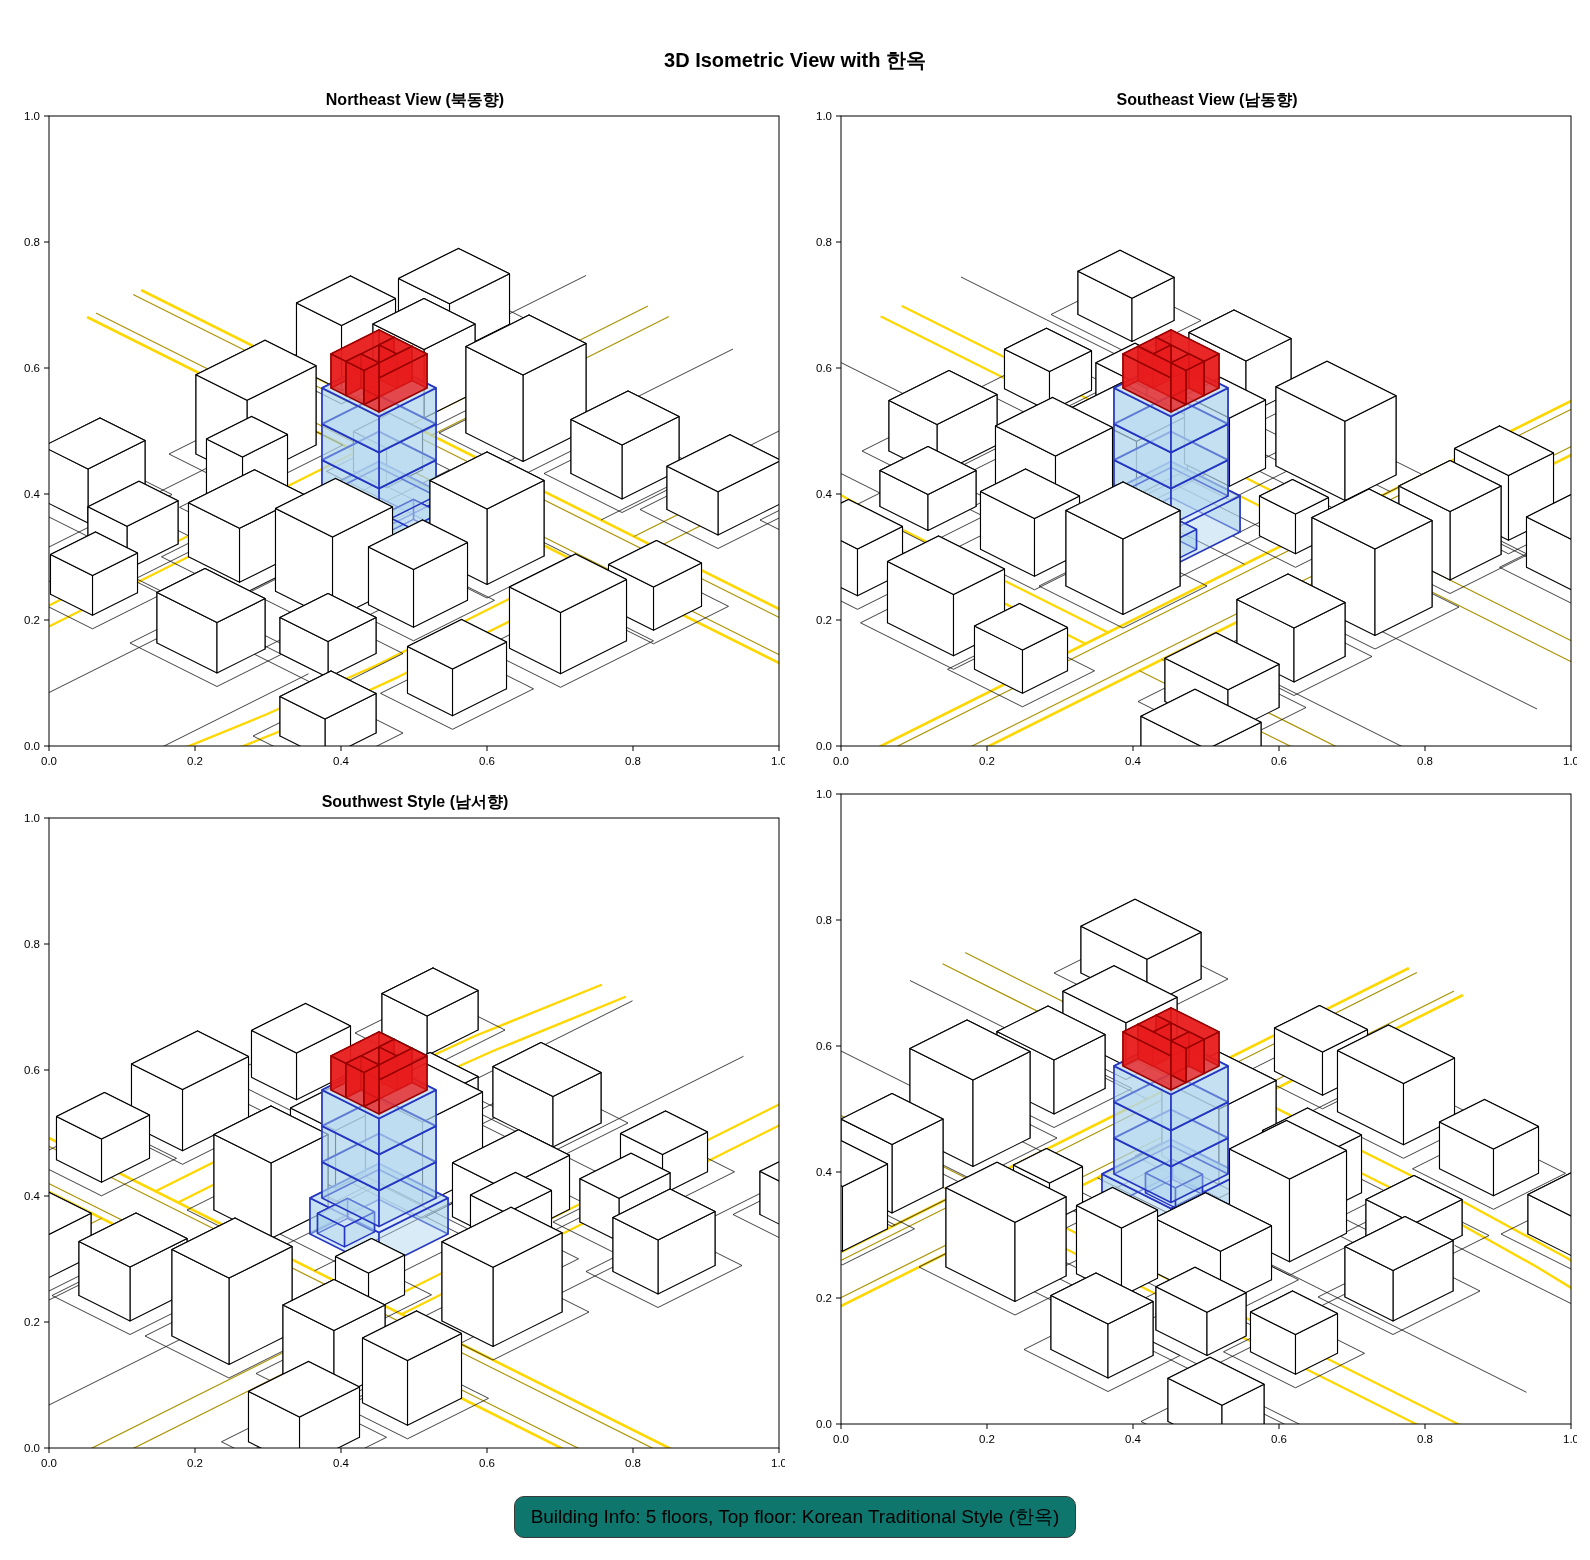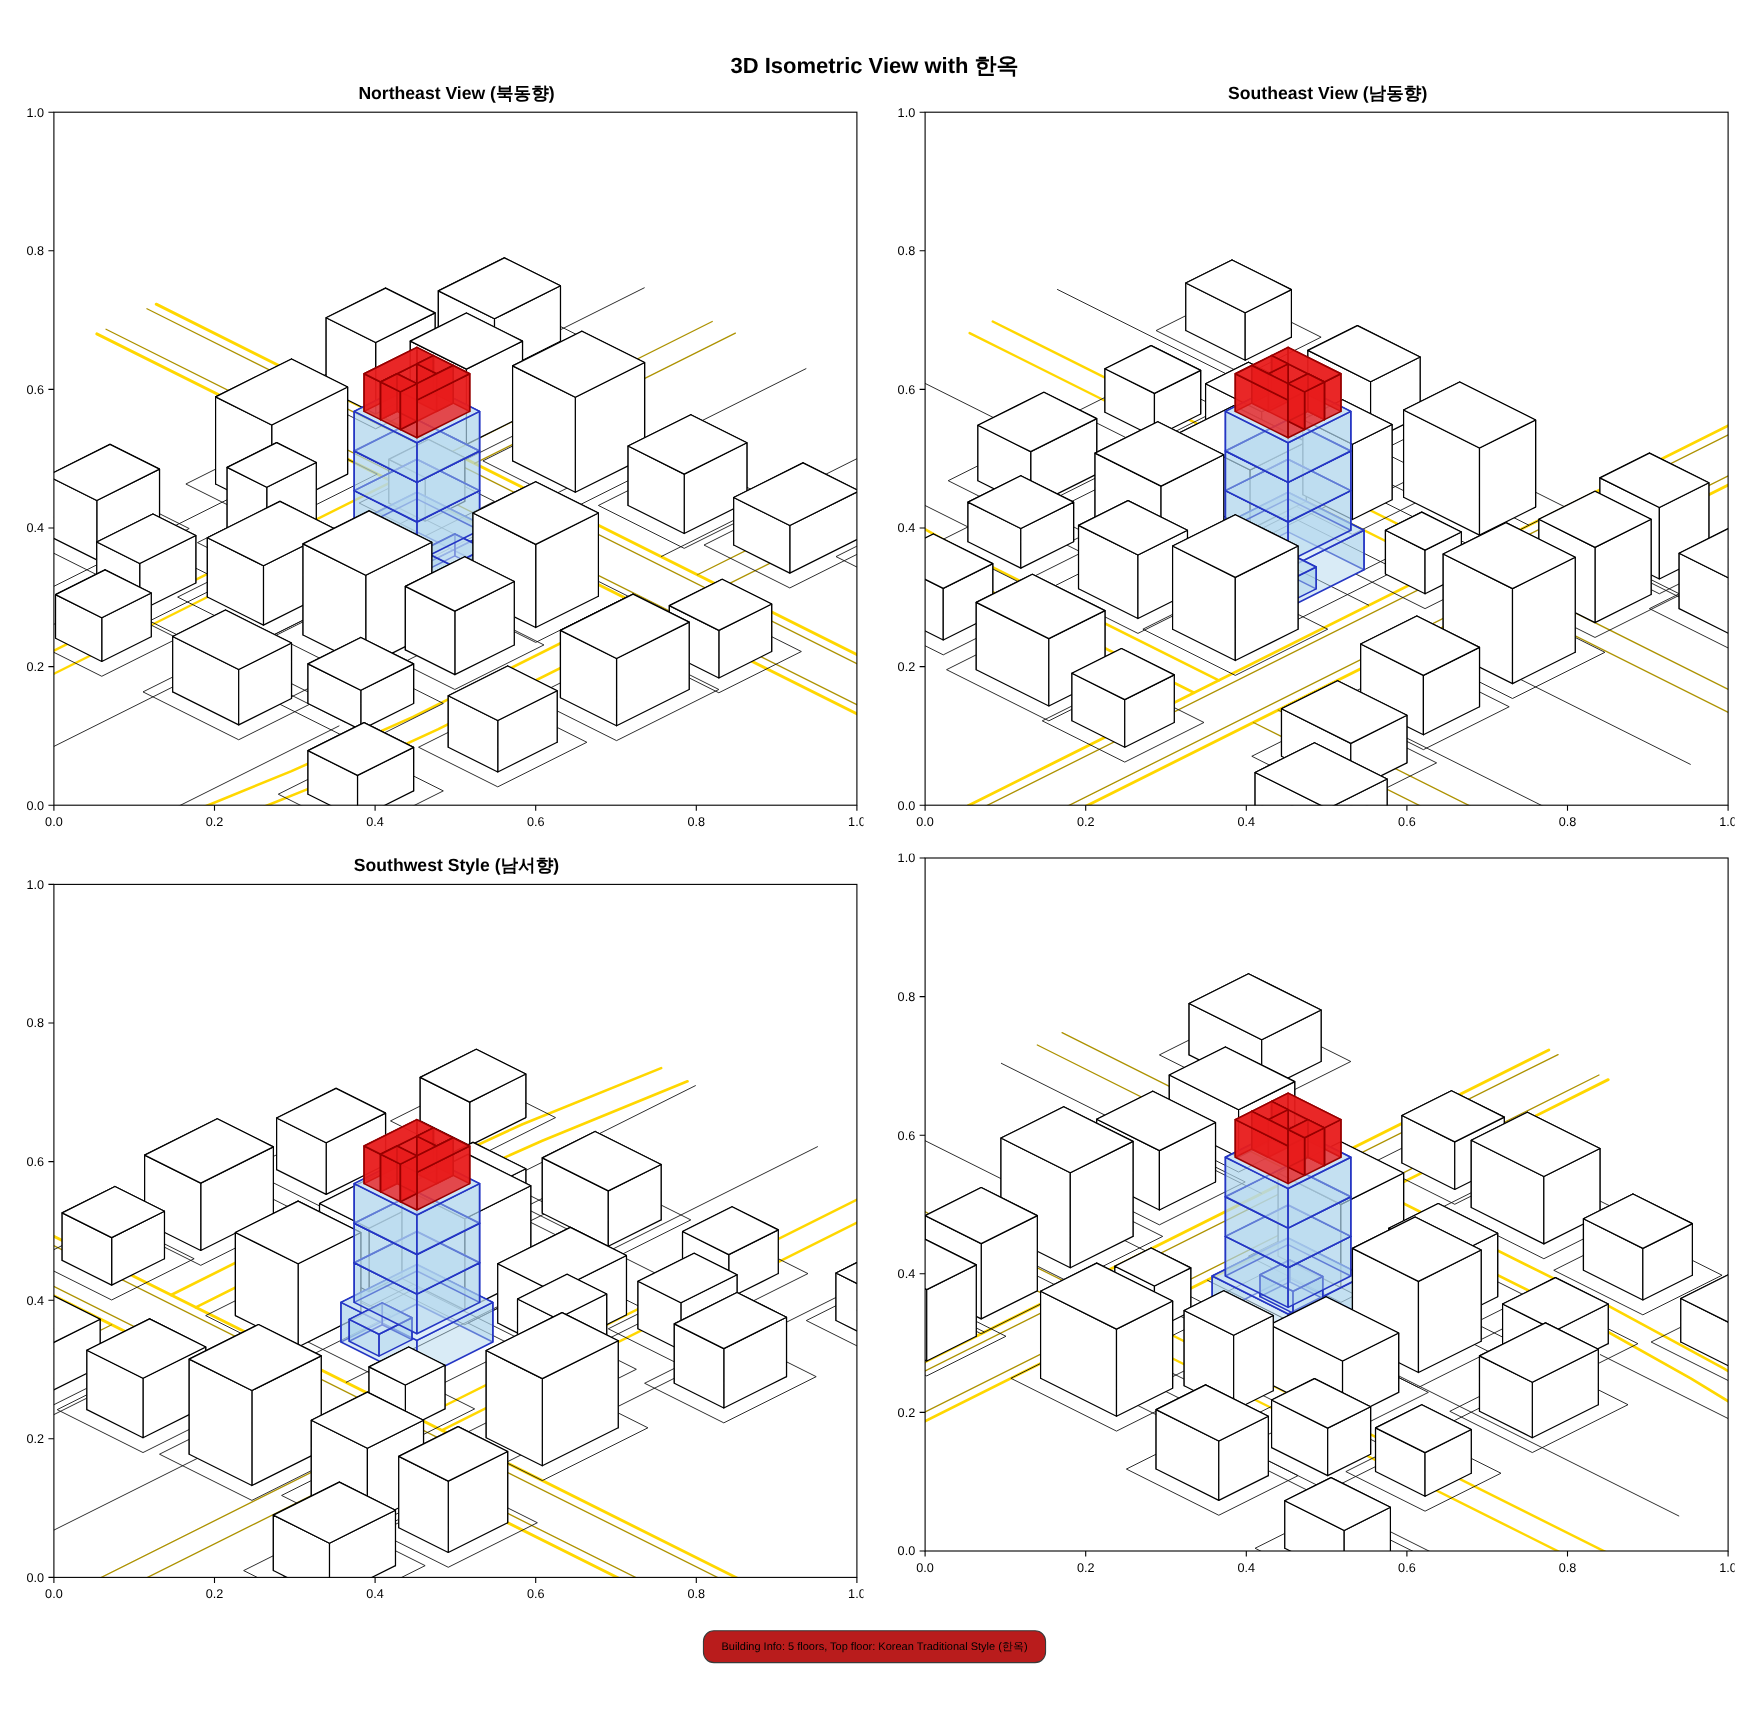--- a/index.html
+++ b/index.html
@@ -1,23 +1,23 @@
 <!DOCTYPE html>
 <html><head>
 <meta charset="utf-8">
 <style>
   html,body{margin:0;padding:0;background:#ffffff;}
   body{width:1590px;height:1560px;font-family:"Liberation Sans","DejaVu Sans",sans-serif;color:#000;position:relative;overflow:hidden;}
   .suptitle{width:100%;text-align:center;padding-top:8px;font-weight:bold;font-size:20px;line-height:1.35;margin-top:39px;}
-  .grid{width:1580px;margin:0 auto 0 auto;display:grid;grid-template-columns:780px 780px;column-gap:20px;row-gap:10px;gap:12px;}
+  .grid{width:1580px;margin:14px auto 0 auto;display:grid;grid-template-columns:780px 780px;column-gap:20px;row-gap:10px;gap:12px;}
   .subplot{width:780px;}
   .sp-title{text-align:center;padding-left:40px;font-weight:bold;font-size:16px;height:24px;line-height:24px;}
   svg{display:block;}
   .infobox-wrap{width:100%;text-align:center;margin-top:16px;}
-  .infobox{display:inline-block;background:#b91c1c;border:1.6px solid #3a3a3a;border-radius:10px;padding:7px 16px;font-size:10px;}
+  .infobox{display:inline-block;background:#0f766e;border:1.6px solid #3a3a3a;border-radius:10px;padding:7px 16px;font-size:19px;}
 </style>
 </head>
 <body>
 
 <div class="suptitle">
   <div>3D Isometric View with 한옥</div>
 </div>
 
 <div class="grid">
   <div class="subplot">

